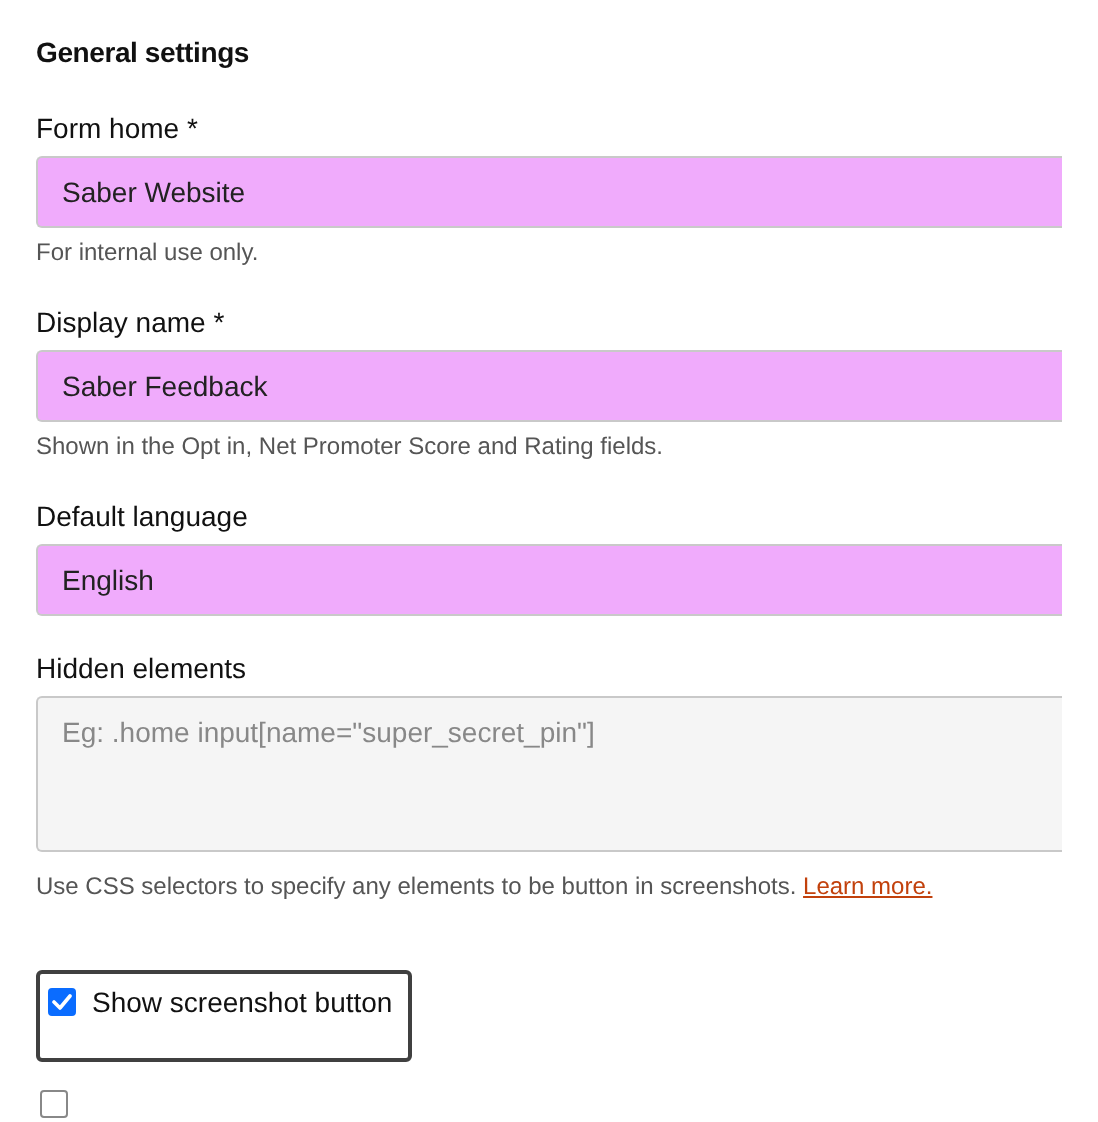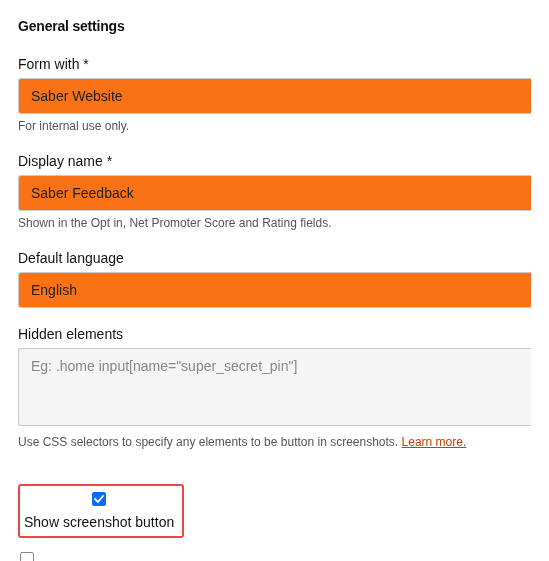--- a/index.html
+++ b/index.html
@@ -27,21 +27,21 @@
   }
   .text-input, .textarea-input {
     width: 100%;
     border: 1px solid #c9c9c9;
     border-right: none;
     border-radius: 3px 0 0 3px;
     padding: 9px 12px;
     font-size: 14px;
     font-family: inherit;
     color: #222;
-    background: #f97316;
+    background: #f0abfc;
   }
   .textarea-input {
     background: #f5f5f5;
     min-height: 78px;
     resize: none;
     color: #333;
   }
   .textarea-input::placeholder { color: #888; }
   .help-text {
     font-size: 12px;
@@ -56,29 +56,28 @@
   .checkbox-row {
     display: flex;
     align-items: center;
     gap: 8px;
     font-size: 14px;
     color: #111;
     margin-top: 10px;
     padding: 4px 2px;
   }
   .highlight-box {
-    border: 2px solid #ef4444;
+    border: 2px solid #404040;
     border-radius: 3px;
-    padding: 6px 8px 6px 4px;
+    padding: 6px 8px 20px 4px;
     display: inline-flex;
     align-items: center;
     gap: 8px;
     font-size: 14px;
     margin-top: 16px;
-    flex-direction: column;
   }
   .checkbox {
     width: 14px;
     height: 14px;
     border: 1px solid #888;
     border-radius: 2px;
     display: inline-flex;
     align-items: center;
     justify-content: center;
     flex-shrink: 0;
@@ -93,21 +92,21 @@
   .checkbox svg { display: none; }
 </style>
 </head>
 <body>
 
 
 
 <h1>General settings</h1>
 
 <div class="field-group">
-  <label class="field-label">Form with *</label>
+  <label class="field-label">Form home *</label>
   <input type="text" class="text-input" value="Saber Website" style="">
   <div class="help-text">For internal use only.</div>
 </div>
 
 <div class="field-group">
   <label class="field-label">Display name *</label>
   <input type="text" class="text-input" value="Saber Feedback" style="">
   <div class="help-text">Shown in the Opt in, Net Promoter Score and Rating fields.</div>
 </div>
 

